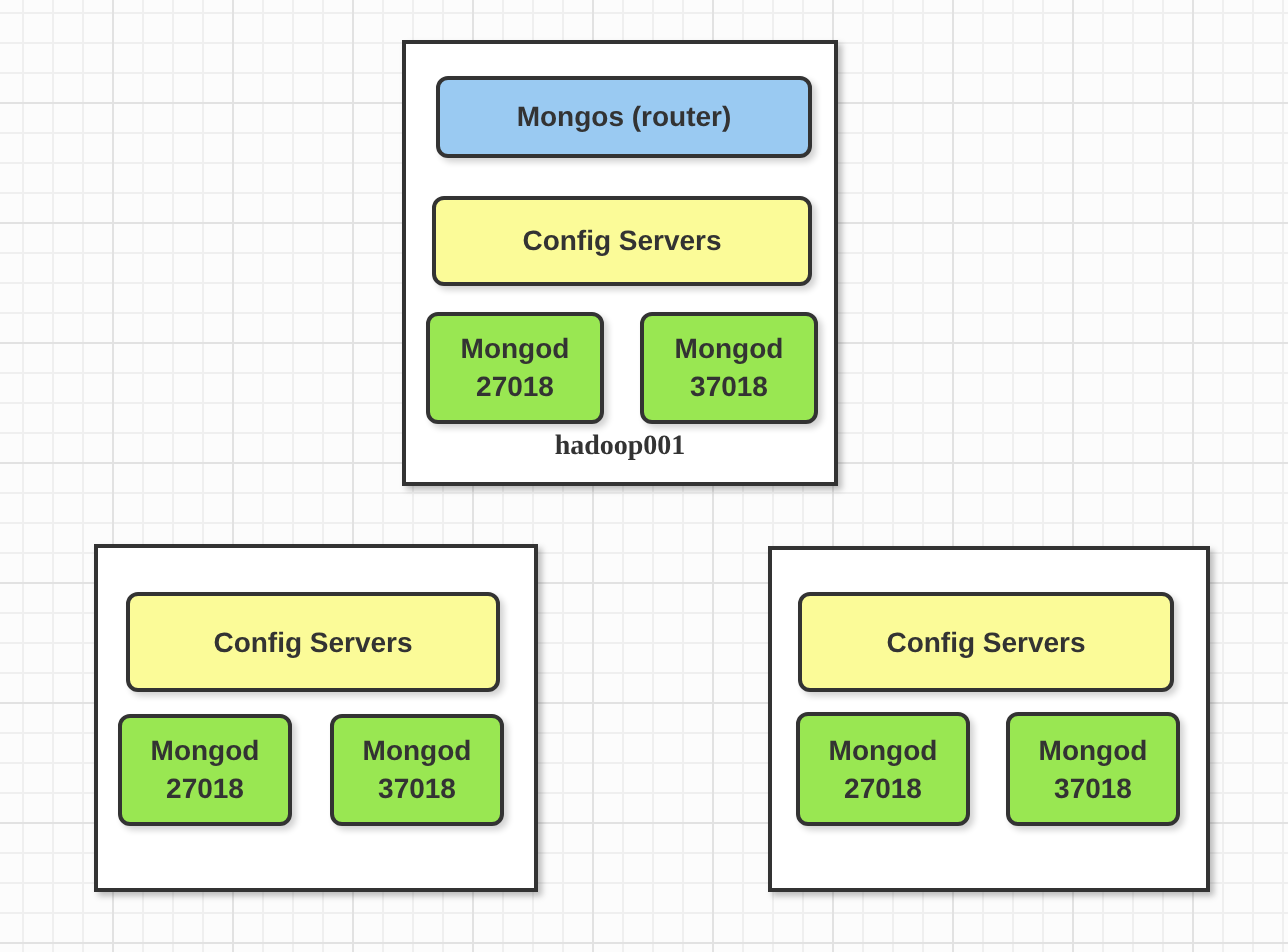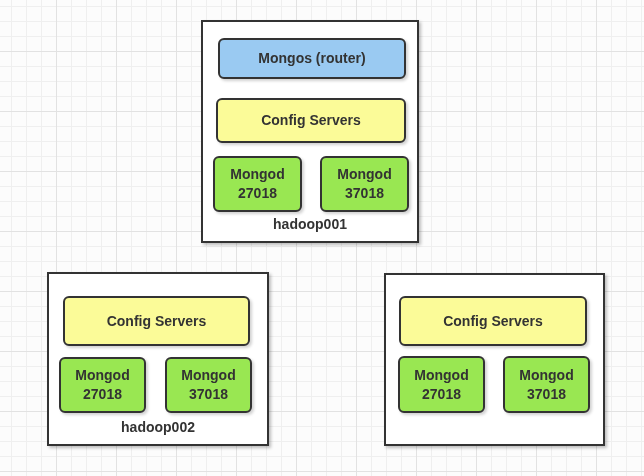--- a/index.html
+++ b/index.html
@@ -39,20 +39,21 @@
     cursor: default;
   }
   .router { background: var(--router_fill, #9ACAF2); }
   .config { background: var(--config_fill, #FBFB98); text-align: right; }
   .mongod { background: var(--mongod_fill, #99E752); text-align: right; }
   .host-label {
     position: absolute; left: 0; right: 0; bottom: 9px;
     text-align: center;
     font-weight: bold; font-size: 14px;
     color: var(--text, #333333);
+    font-family: Liberation Serif, serif;
   }
   
   .host-1 { left: 201px; top: 20px;  width: 218px; height: 223px; }
   .host-1 .router   { left: 15px;  top: 16px;  width: 188px; height: 41px; }
   .host-1 .config   { left: 13px;  top: 76px;  width: 190px; height: 45px; }
   .host-1 .mongod-1 { left: 10px;  top: 134px; width: 89px;  height: 56px; }
   .host-1 .mongod-2 { left: 117px; top: 134px; width: 89px;  height: 56px; }
   
   .host-2 { left: 47px;  top: 272px; width: 222px; height: 174px; }
   .host-2 .config   { left: 14px;  top: 22px;  width: 187px; height: 50px; }
@@ -86,21 +87,20 @@
   <div class="host host-2">
     <div class="node config">Config Servers</div>
     <div class="node mongod mongod-1">
       <div>Mongod</div>
       <div>27018</div>
     </div>
     <div class="node mongod mongod-2">
       <div>Mongod</div>
       <div>37018</div>
     </div>
-    <div class="host-label">hadoop002</div>
   </div>
 
   <div class="host host-3">
     <div class="node config">Config Servers</div>
     <div class="node mongod mongod-1">
       <div>Mongod</div>
       <div>27018</div>
     </div>
     <div class="node mongod mongod-2">
       <div>Mongod</div>

